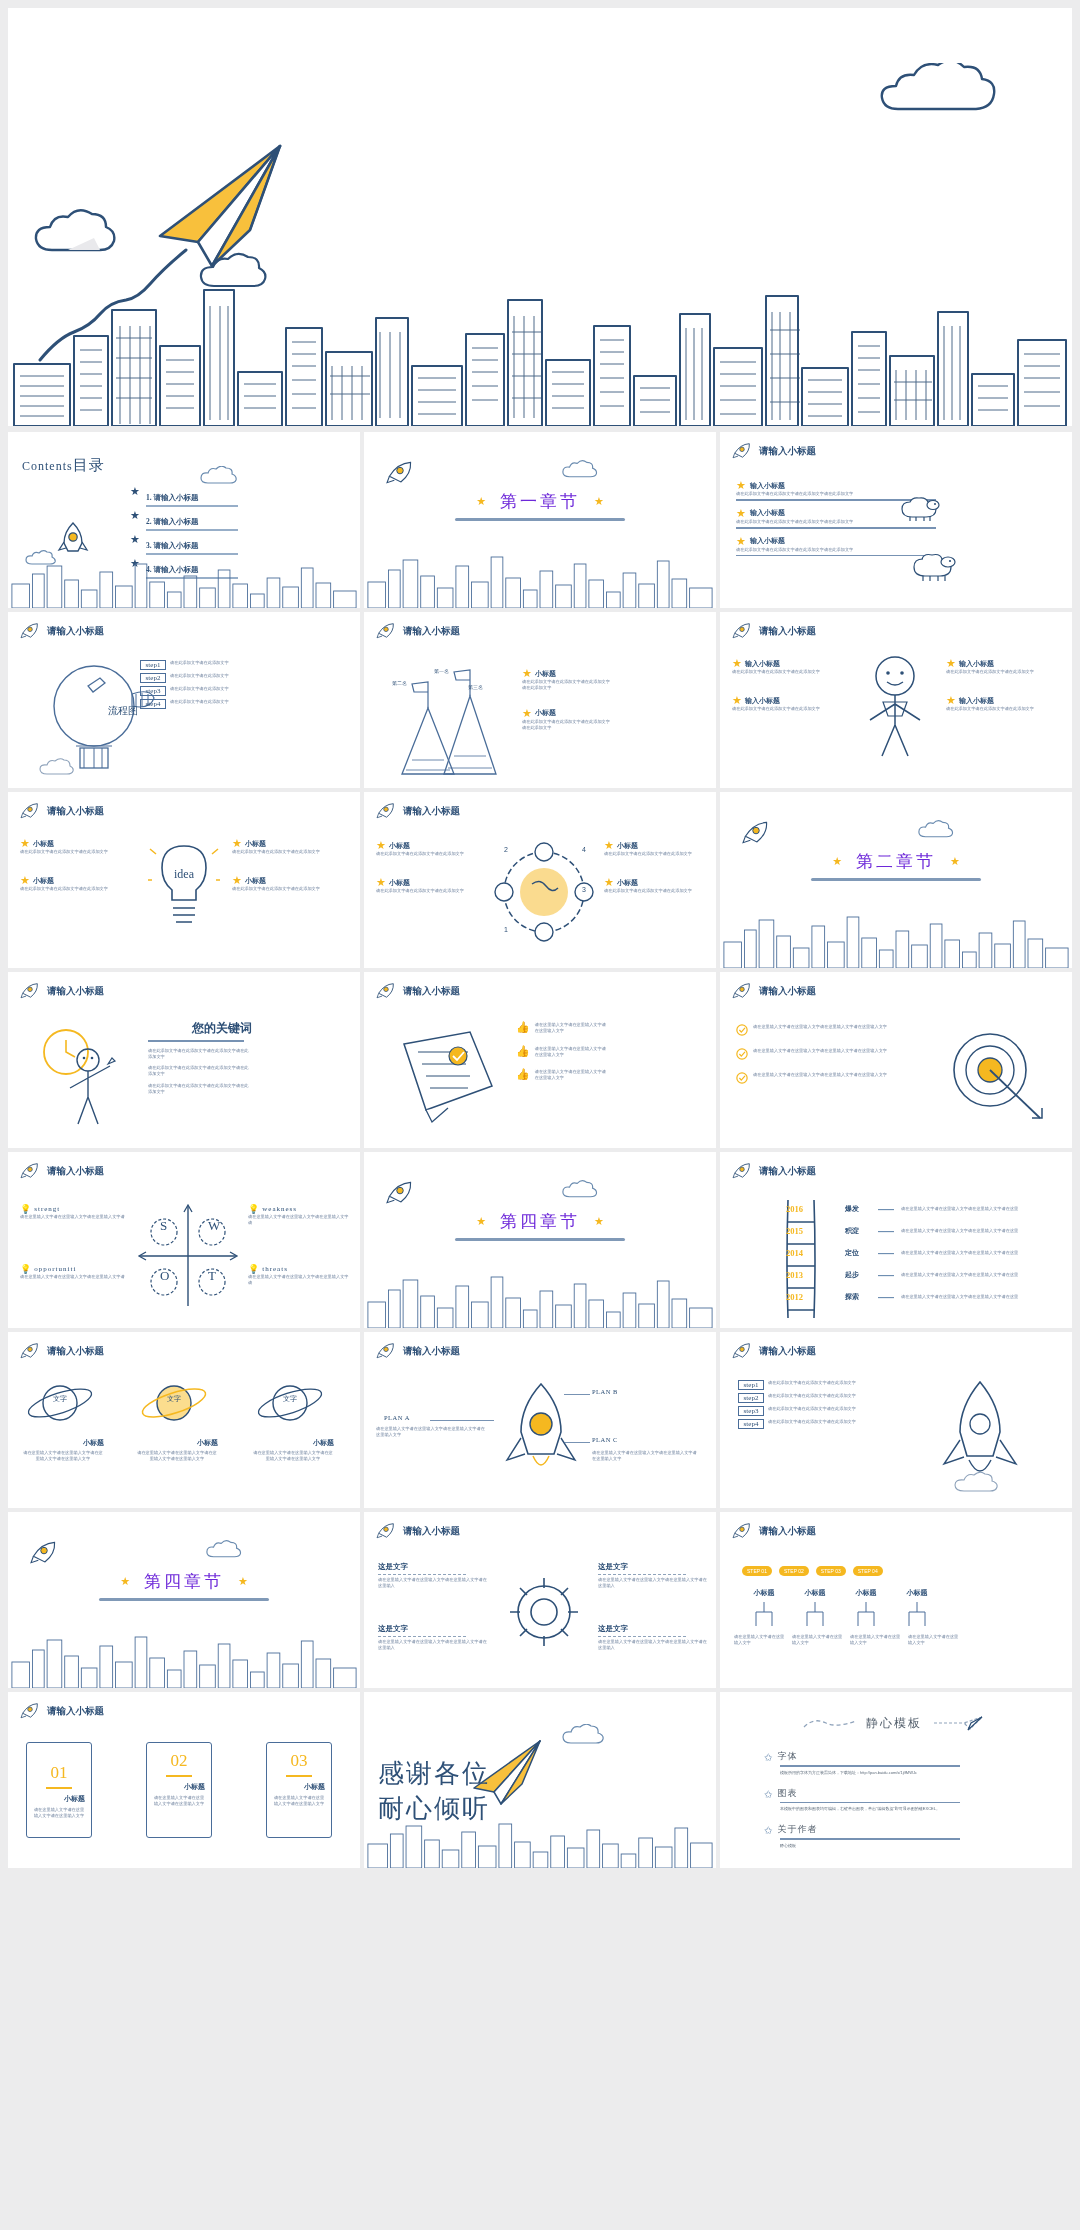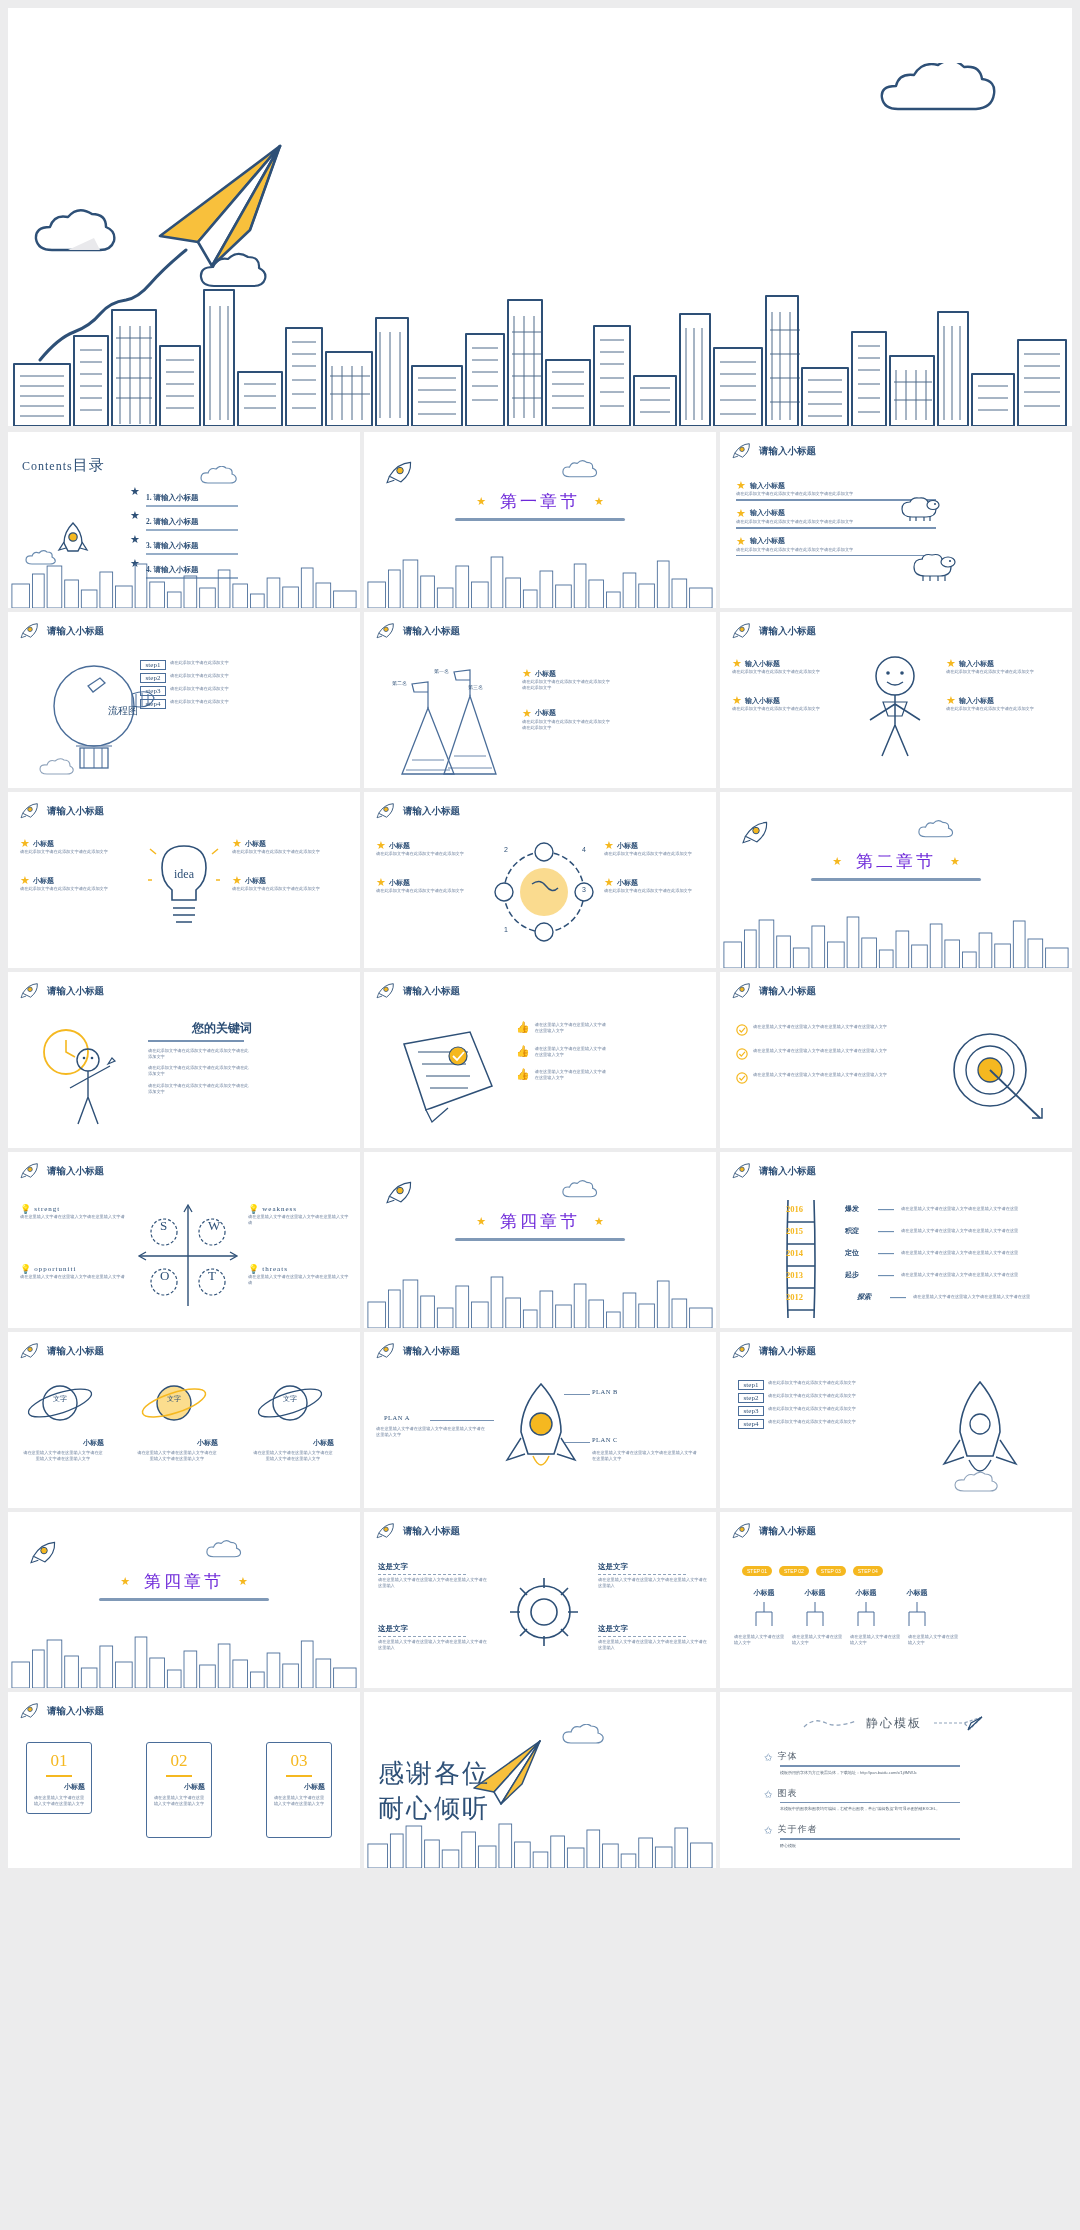--- a/index.html
+++ b/index.html
@@ -848,21 +848,21 @@
           <span class="mini">请在这里输入文字请在这里输入文字请在这里输入文字请在这里</span>
         </div>
         <div style="display:flex;align-items:center;gap:7px;height:22px;">
           <span class="yrnum" style="width:30px;">2013</span>
           <span class="yrlbl" style="width:26px;margin-left:22px;">起步</span>
           <span style="color:#6b8cb0;">—</span>
           <span class="mini">请在这里输入文字请在这里输入文字请在这里输入文字请在这里</span>
         </div>
         <div style="display:flex;align-items:center;gap:7px;height:22px;">
           <span class="yrnum" style="width:30px;">2012</span>
-          <span class="yrlbl" style="width:26px;margin-left:34px;font-style:italic;">探索</span>
+          <span class="yrlbl" style="width:26px;margin-left:22px;">探索</span>
           <span style="color:#6b8cb0;">—</span>
           <span class="mini">请在这里输入文字请在这里输入文字请在这里输入文字请在这里</span>
         </div>
       </div>
     </div>
 
     <div class="slide">
       <div class="s-head">
         <svg class="rk" viewBox="0 0 34 32">
           <path d="M4 20 q10-16 26-17 q1 14-12 24 z" fill="none" stroke="#2e5077" stroke-width="1.6"></path>
@@ -1083,21 +1083,21 @@
 
     <div class="slide">
       <div class="s-head">
         <svg class="rk" viewBox="0 0 34 32">
           <path d="M4 20 q10-16 26-17 q1 14-12 24 z" fill="none" stroke="#2e5077" stroke-width="1.6"></path>
           <circle cx="17" cy="13" r="4" fill="#f5b820" stroke="#2e5077" stroke-width="1.3"></circle>
           <path d="M4 20 l-3 8 l9-3" fill="none" stroke="#2e5077" stroke-width="1.4"></path>
         </svg>
         <span class="ht">请输入小标题</span>
       </div>
-      <div style="position:absolute;left:18px;top:50px;width:66px;height:72px;border:1.4px solid #4a6d99;border-radius:3px;padding:8px 6px;text-align:center;">
+      <div style="position:absolute;left:18px;top:50px;width:66px;height:96px;border:1.4px solid #4a6d99;border-radius:3px;padding:20px 6px;text-align:center;">
         <div class="numbig">01</div>
         <div class="rule-y" style="width:26px;margin:4px auto 5px;"></div>
         <div class="mini-t">小标题</div>
         <div class="mini" style="margin-top:3px;">请在这里输入文字请在这里输入文字请在这里输入文字</div>
       </div>
       <div style="position:absolute;left:138px;top:50px;width:66px;height:96px;border:1.4px solid #4a6d99;border-radius:3px;padding:8px 6px;text-align:center;">
         <div class="numbig">02</div>
         <div class="rule-y" style="width:26px;margin:4px auto 5px;"></div>
         <div class="mini-t">小标题</div>
         <div class="mini" style="margin-top:3px;">请在这里输入文字请在这里输入文字请在这里输入文字</div>

